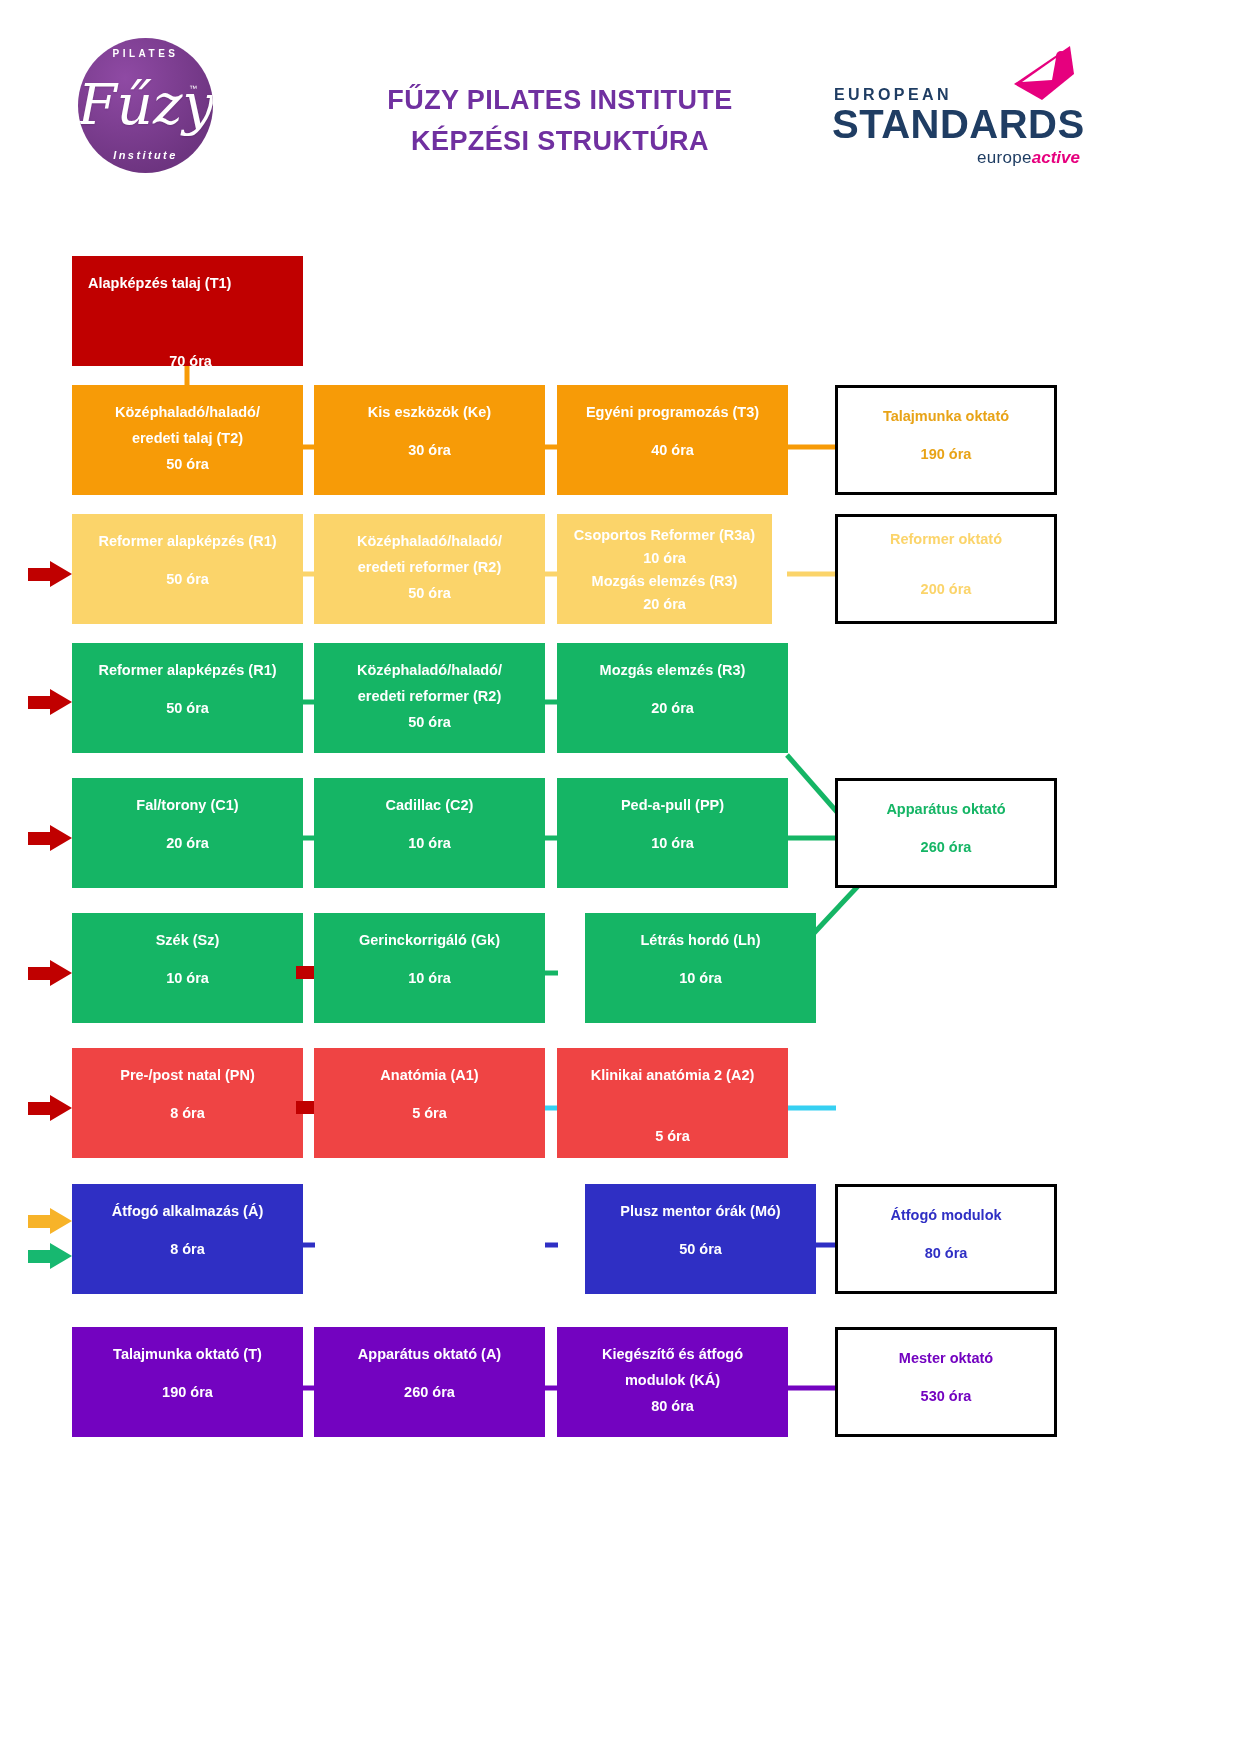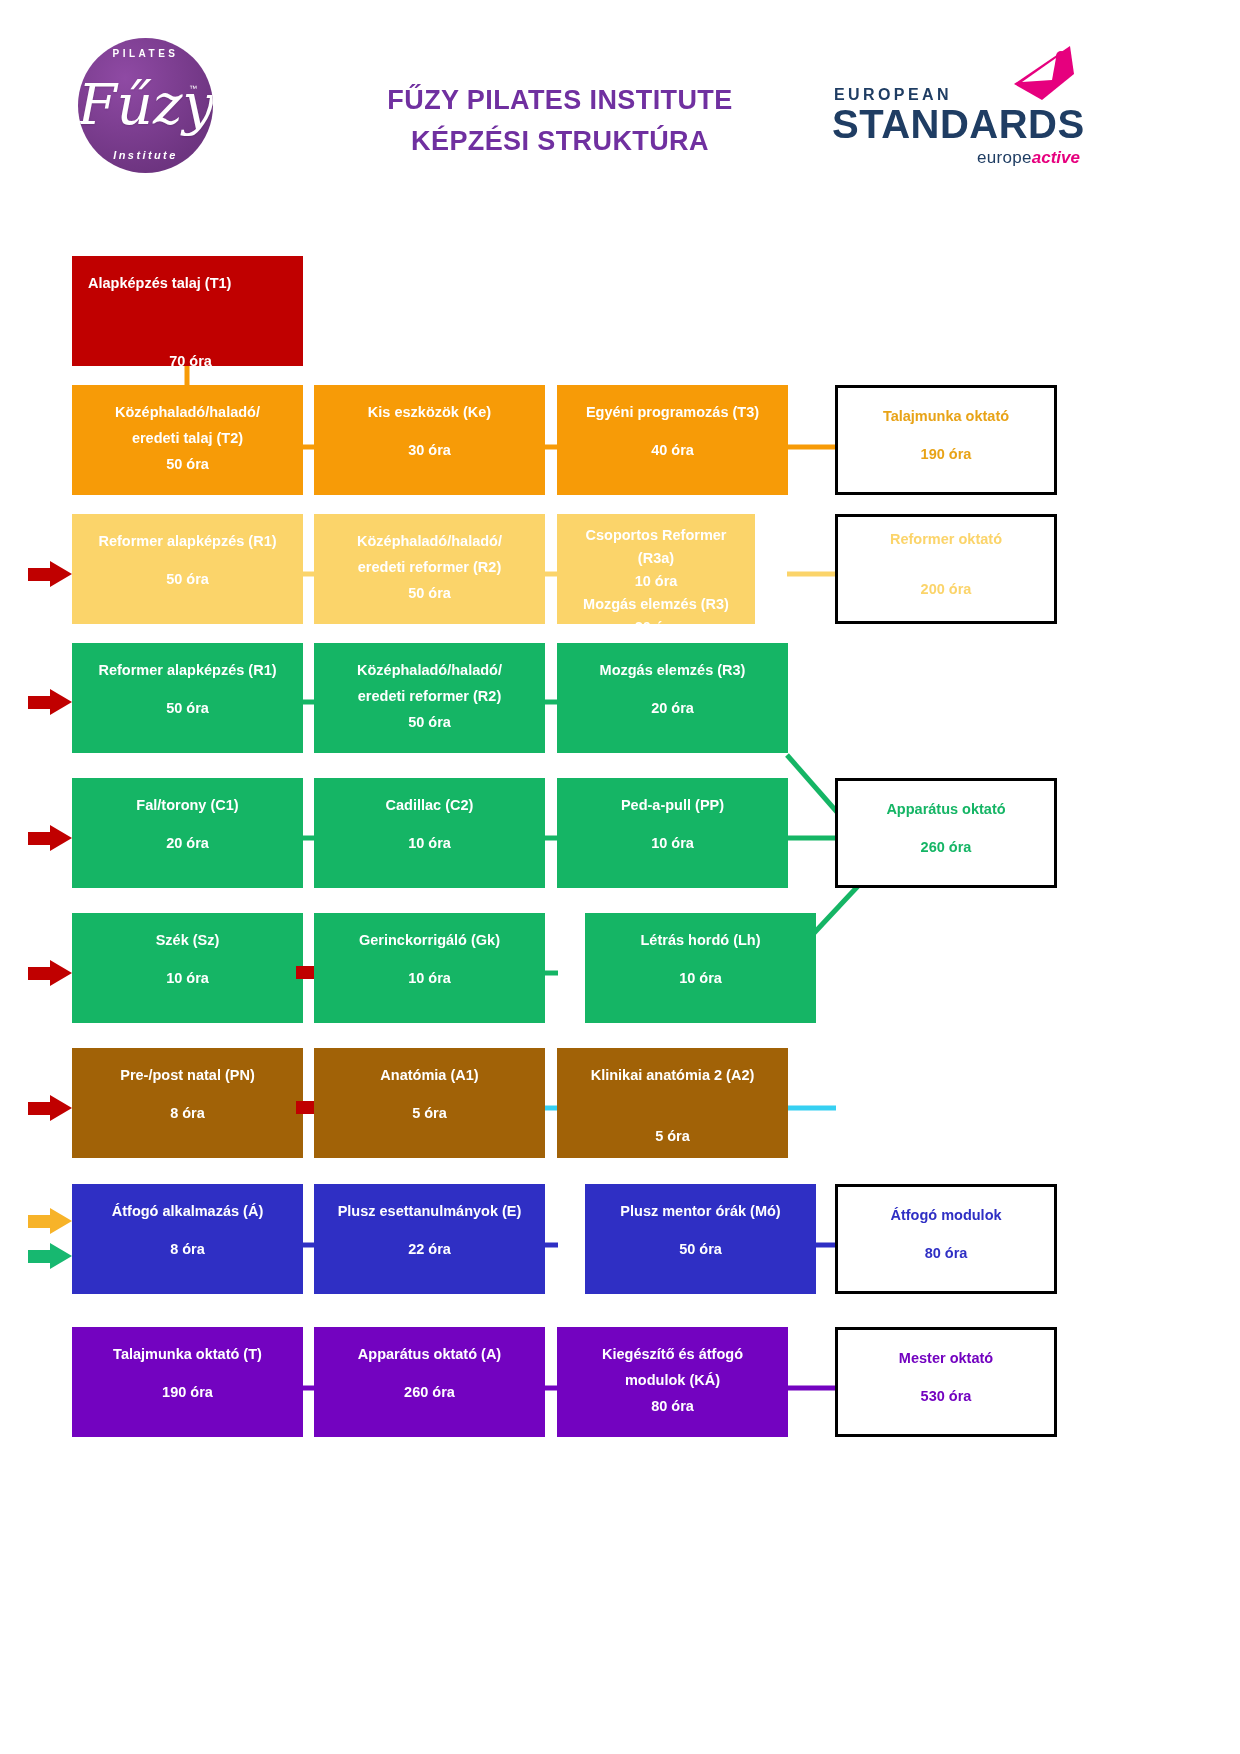--- a/index.html
+++ b/index.html
@@ -82,21 +82,21 @@
   .node.outcome {
     background: #fff; border: 3px solid #000;
     justify-content: center; padding-top: 0;
   }
 
   
   .c-red     { background: #C00000; }
   .c-orange  { background: #F79B07; }
   .c-yellow  { background: #FBD46A; }
   .c-green   { background: #15B565; }
-  .c-cyan    { background: #a16207; }
+  .c-cyan    { background: #ef4444; }
   .c-blue    { background: #2F2FC4; }
   .c-purple  { background: #7303C0; }
 
   .o-orange { border-color: #E8A317; color: #E8A317; }
   .o-yellow { border-color: #FBD46A; color: #FBD46A; }
   .o-green  { border-color: #15B565; color: #15B565; }
   .o-cyan   { border-color: #36D0F2; color: #36D0F2; }
   .o-blue   { border-color: #2F2FC4; color: #2F2FC4; }
   .o-purple { border-color: #7303C0; color: #7303C0; }
 
@@ -222,21 +222,21 @@
     </div>
     <div class="node c-yellow" style="left:72px; top:514px; width:231px; height:110px;">
       <div class="ttl">Reformer alapképzés (R1)</div>
       <div class="hrs" style="margin-top:12px;">50 óra</div>
     </div>
     <div class="node c-yellow" style="left:314px; top:514px; width:231px; height:110px;">
       <div class="ttl" style="white-space:pre-line;">Középhaladó/haladó/
 eredeti reformer (R2)</div>
       <div class="hrs">50 óra</div>
     </div>
-    <div class="node c-yellow" style="left:557px; top:514px; width:198px; height:110px; line-height:23px; padding-top:10px;">
+    <div class="node c-yellow" style="left:557px; top:514px; width:215px; height:110px; line-height:23px; padding-top:10px;">
       <div class="ttl">Csoportos Reformer (R3a)</div>
       <div class="hrs">10 óra</div>
       <div class="ttl">Mozgás elemzés (R3)</div>
       <div class="hrs">20 óra</div>
     </div>
     <div class="node outcome o-yellow" style="left:835px; top:514px; width:222px; height:110px;">
       <div class="ttl">Reformer  oktató</div>
       <div class="hrs" style="margin-top:24px;">200 óra</div>
     </div>
 
@@ -326,24 +326,20 @@
       <div class="head"></div>
     </div>
     <div class="marker m-green" style="left:28px; top:1243px;">
       <div class="shaft"></div>
       <div class="head"></div>
     </div>
     <div class="node c-blue" style="left:72px; top:1184px; width:231px; height:110px;">
       <div class="ttl">Átfogó alkalmazás (Á)</div>
       <div class="hrs" style="margin-top:12px;">8 óra</div>
     </div>
-    <div class="node c-blue" style="left:314px; top:1184px; width:231px; height:110px;">
-      <div class="ttl">Plusz esettanulmányok (E)</div>
-      <div class="hrs" style="margin-top:12px;">22 óra</div>
-    </div>
     <div class="node c-blue" style="left:557px; top:1184px; width:231px; height:110px;margin-left:28px;">
       <div class="ttl">Plusz mentor órák (Mó)</div>
       <div class="hrs" style="margin-top:12px;">50 óra</div>
     </div>
     <div class="node outcome o-blue" style="left:835px; top:1184px; width:222px; height:110px;">
       <div class="ttl">Átfogó modulok</div>
       <div class="hrs" style="margin-top:12px;">80 óra</div>
     </div>
 
     <div class="node c-purple" style="left:72px; top:1327px; width:231px; height:110px;">

